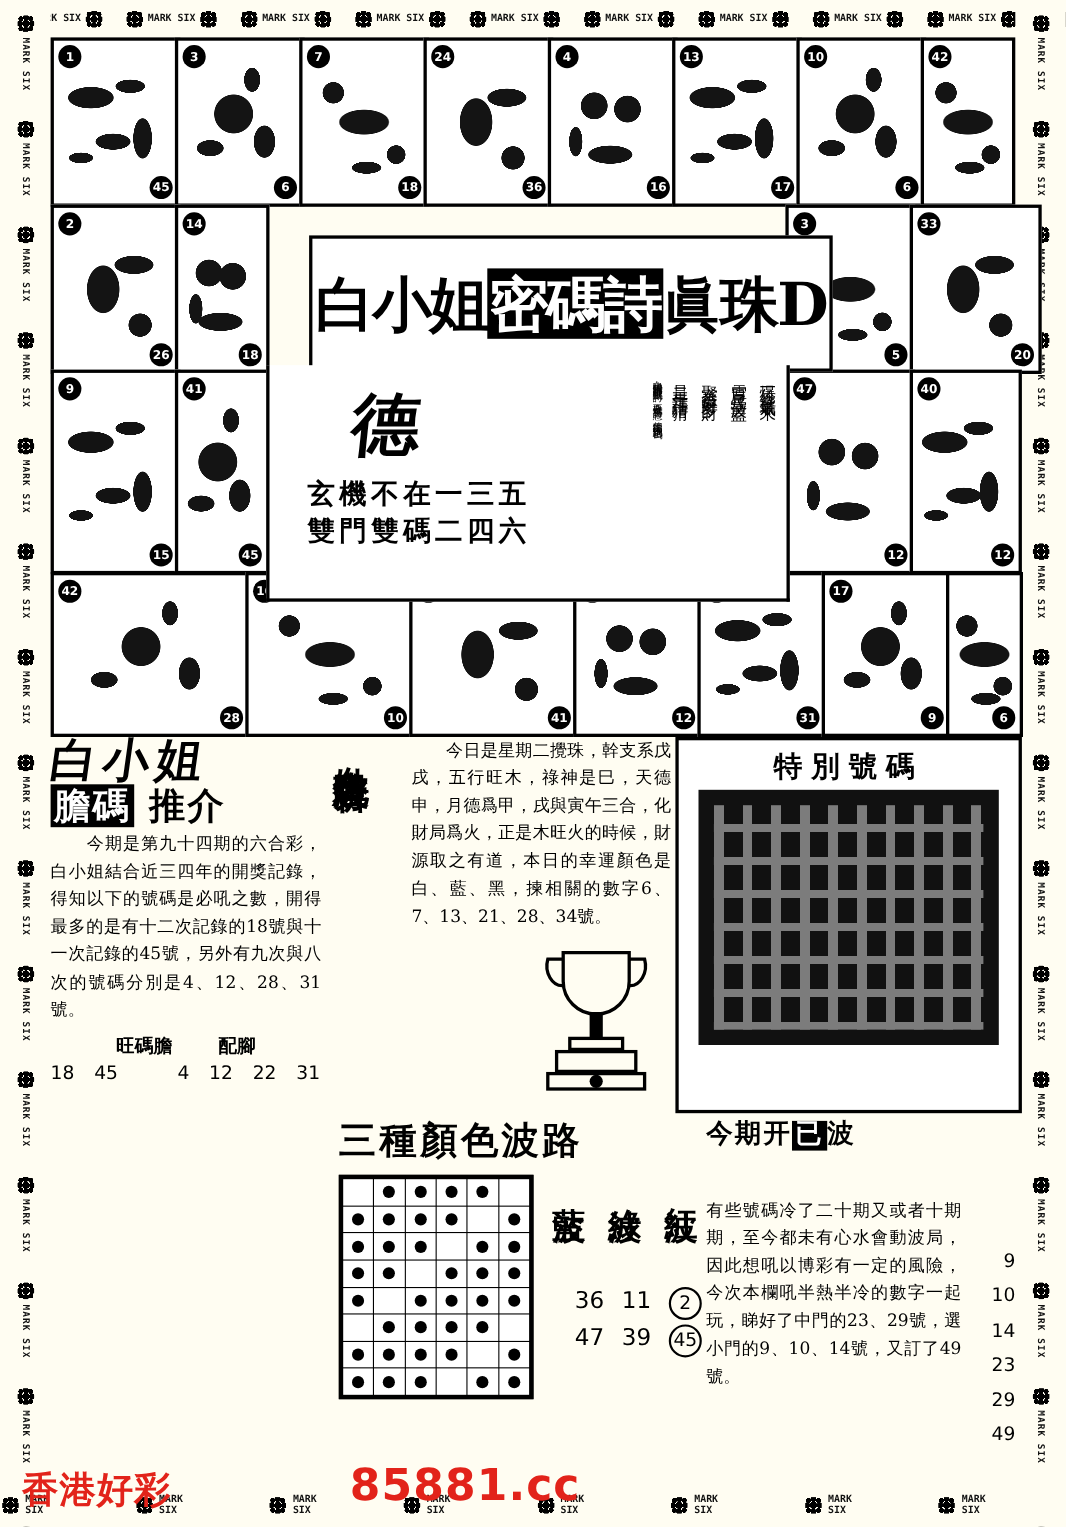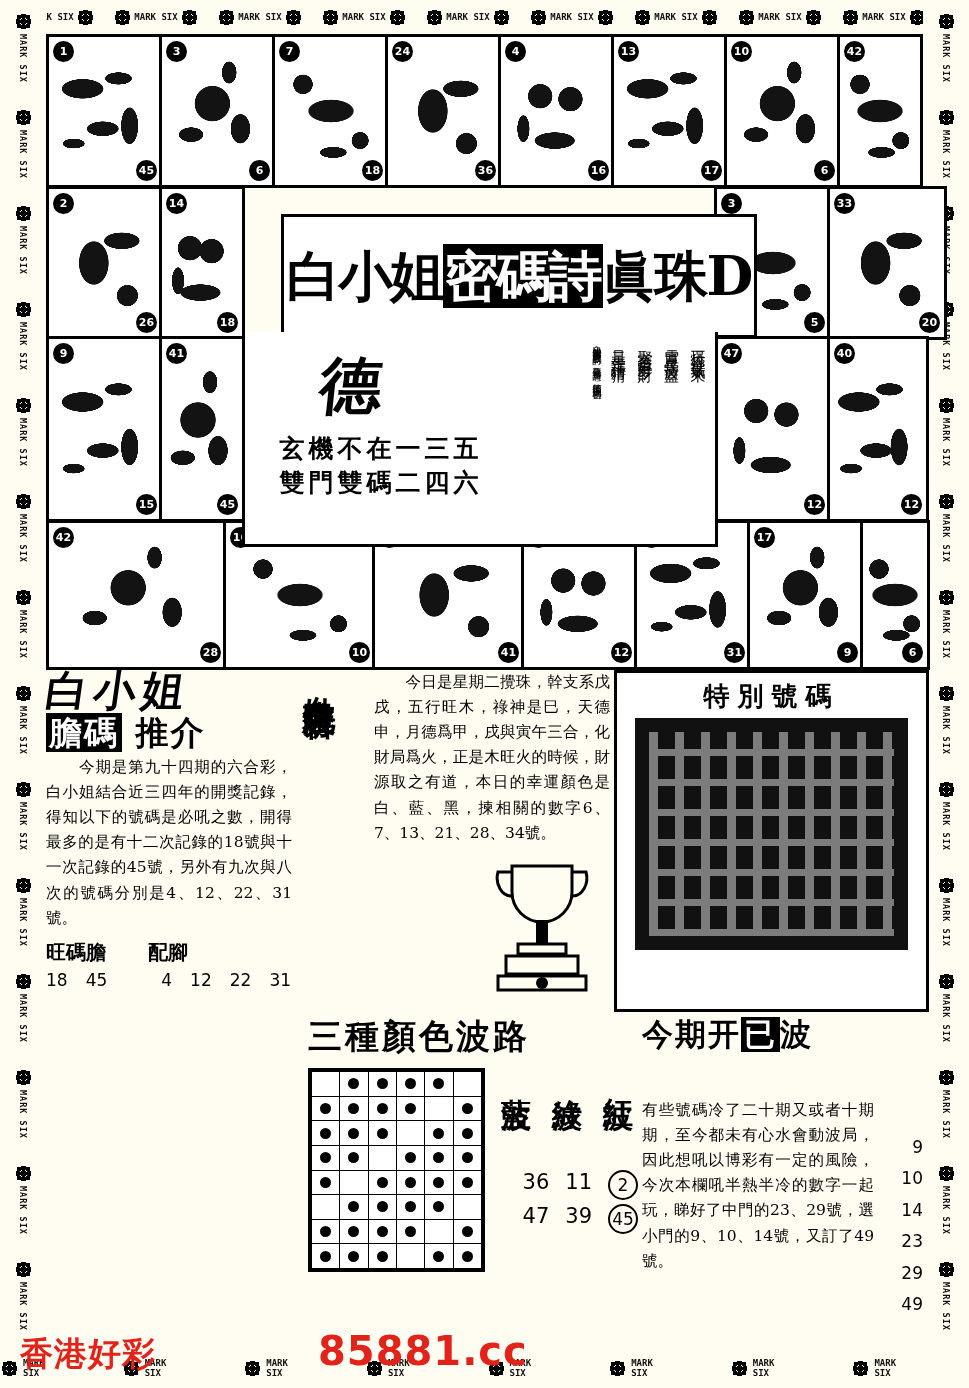--- a/index.html
+++ b/index.html
@@ -198,21 +198,21 @@
     font-size:15.5px;line-height:1.62;text-align:justify;
   }
   .vtitle{
     writing-mode:vertical-rl;text-orientation:upright;
     font-family:"DejaVu Serif","Liberation Serif",serif;
     font-weight:bold;font-size:33px;letter-spacing:2px;
     height:300px;
   }
   .hot-row{
     display:flex;gap:6px;font-family:"DejaVu Serif","Liberation Serif",serif;
-    font-weight:bold;font-size:20px;margin-top:8px;
+    font-weight:bold;font-size:17px;margin-top:8px;justify-content:center;
   }
   .num-row{
     display:flex;gap:18px;font-size:17px;margin-top:4px;
     font-family:"DejaVu Sans","Liberation Sans",sans-serif;
   }
   .special-head{
     font-family:"DejaVu Serif","Liberation Serif",serif;
     font-weight:bold;font-size:26px;letter-spacing:8px;text-align:center;
     padding:6px 12px 4px;
   }
@@ -252,22 +252,22 @@
     writing-mode:vertical-rl;text-orientation:upright;
     font-family:"DejaVu Serif","Liberation Serif",serif;
     font-weight:bold;font-size:30px;letter-spacing:2px;height:92px;
   }
   .wave-nums{font-size:21px;display:flex;gap:16px;justify-content:flex-end;margin-top:4px;}
   .circled{
     display:inline-flex;align-items:center;justify-content:center;
     width:26px;height:26px;border:2px solid #000;border-radius:50%;font-size:17px;
   }
   .kaibo-title{
-    font-family:Liberation Serif, serif;
-    font-weight:bold;font-size:31px;letter-spacing:2px;white-space:nowrap;
+    font-family:Liberation Mono, monospace;
+    font-weight:bold;font-size:24px;letter-spacing:2px;white-space:nowrap;
   }
   .kaibo-title .inv{background:#000;color:#fff;padding:0 3px;}
   .right-nums{
     position:absolute;right:0;top:118px;width:34px;
     font-size:17px;line-height:1.85;text-align:right;
   }
   .grid-balls{
     width:170px;height:196px;border:2px solid #000;
     display:grid;grid-template-columns:repeat(6,1fr);grid-template-rows:repeat(8,1fr);
     gap:1px;padding:2px;background:#000;
@@ -642,21 +642,21 @@
     </div>
 
     <div class="midband">
 
       <div class="col-a">
         <div class="brush-title title-bai">白小姐</div>
         <div class="brush-title title-sub">
           <span class="hl">膽碼</span>
           <span>推介</span>
         </div>
-        <div class="body-cn" style="margin-top:6px;">　　今期是第九十四期的六合彩，白小姐結合近三四年的開獎記錄，得知以下的號碼是必吼之數，開得最多的是有十二次記錄的18號與十一次記錄的45號，另外有九次與八次的號碼分別是4、12、22、31號。</div>
+        <div class="body-cn" style="margin-top:6px;">　　今期是第九十四期的六合彩，白小姐結合近三四年的開獎記錄，得知以下的號碼是必吼之數，開得最多的是有十二次記錄的18號與十一次記錄的45號，另外有九次與八次的號碼分別是4、12、28、31號。</div>
         <div class="hot-row">
           <span>旺碼膽</span>
           <span style="width:30px"></span>
           <span>配腳</span>
         </div>
         <div class="num-row">
           <span>18</span>
           <span>45</span>
           <span style="width:18px"></span>
           <span>4</span>

